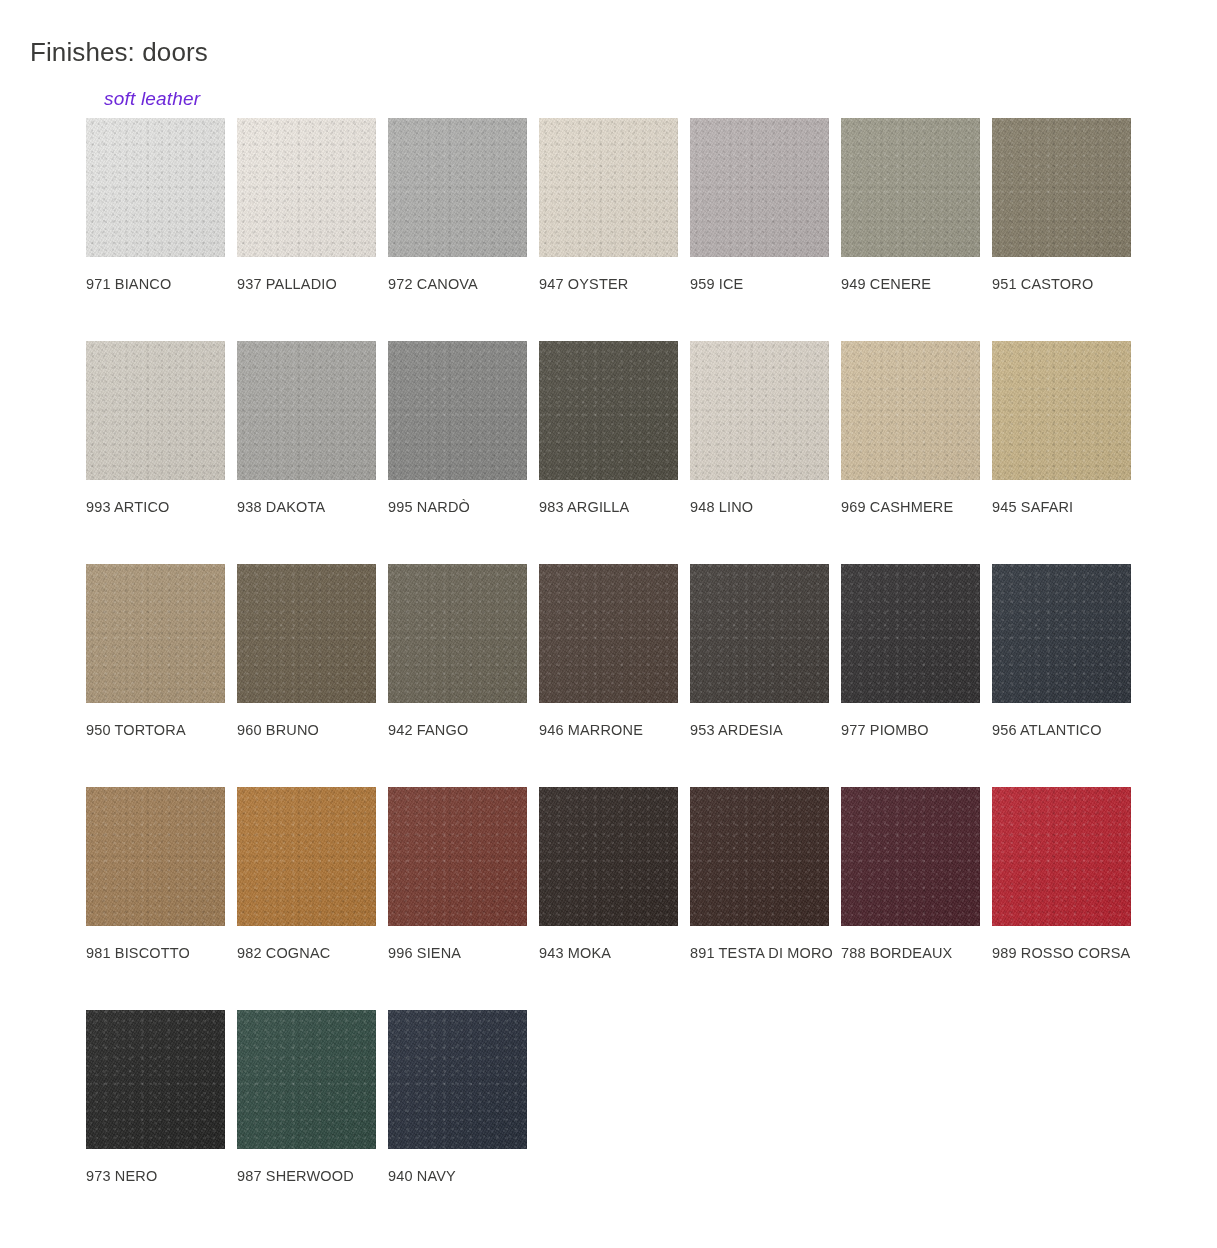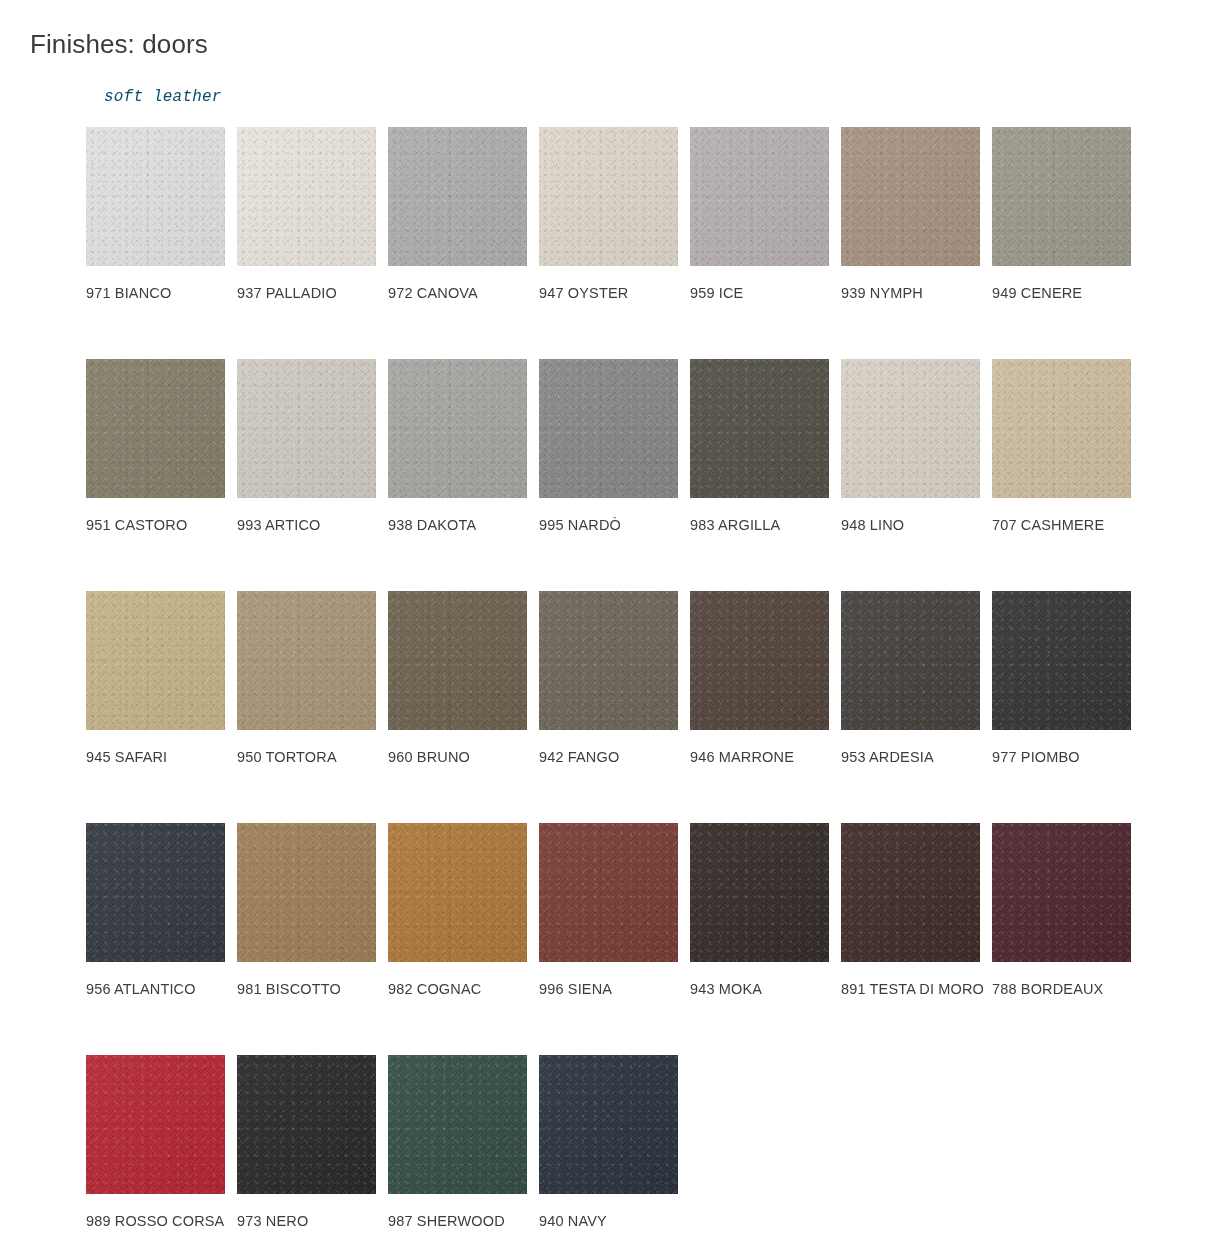--- a/index.html
+++ b/index.html
@@ -12,55 +12,53 @@
     height: 1248px;
     font-family: "Liberation Sans", sans-serif;
     color: #3a3a38;
     overflow: hidden;
     position: relative;
   }
 
   .page-title {
     position: absolute;
     left: 30px;
-    top: 12px;
+    top: 20px;
     font-size: 26px;
     font-weight: 400;
     color: #3b3b39;
     letter-spacing: 0.1px;
     line-height: 1.2;
   }
 
   .category-title {
     position: absolute;
     left: 104px;
     top: 88px;
-    font-size: 16px;
+    font-size: 19px;
     font-style: italic;
     font-weight: 400;
-    color: #0c4a6e;
+    color: #6d28d9;
     letter-spacing: 0.2px;
-    font-family: Liberation Mono, monospace;
   }
 
   .swatch-grid {
     position: absolute;
     left: 86px;
     top: 118px;
     width: 1070px;
     display: grid;
     grid-template-columns: repeat(7, 139px);
     column-gap: 12px;
     row-gap: 0;
   }
 
   .swatch-cell {
     width: 146px;
     margin-bottom: 46px;
-    margin-top: 9px;
   }
 
   .swatch-chip {
     width: 139px;
     height: 139px;
     position: relative;
     overflow: hidden;
     background-repeat: repeat;
   }
 
@@ -124,24 +122,20 @@
     </div>
     <div class="swatch-cell">
       <div class="swatch-chip" style="background-color: rgb(227, 219, 205);"></div>
       <div class="swatch-label">947 OYSTER</div>
     </div>
     <div class="swatch-cell">
       <div class="swatch-chip" style="background-color: rgb(185, 178, 178);"></div>
       <div class="swatch-label">959 ICE</div>
     </div>
     <div class="swatch-cell">
-      <div class="swatch-chip" style="background-color: rgb(169, 147, 127);"></div>
-      <div class="swatch-label">939 NYMPH</div>
-    </div>
-    <div class="swatch-cell">
       <div class="swatch-chip" style="background-color: rgb(156, 154, 137);"></div>
       <div class="swatch-label">949 CENERE</div>
     </div>
     <div class="swatch-cell">
       <div class="swatch-chip" style="background-color: rgb(133, 125, 104);"></div>
       <div class="swatch-label">951 CASTORO</div>
     </div>
     <div class="swatch-cell">
       <div class="swatch-chip" style="background-color: rgb(211, 206, 196);"></div>
       <div class="swatch-label">993 ARTICO</div>
@@ -157,21 +151,21 @@
     <div class="swatch-cell">
       <div class="swatch-chip" style="background-color: rgb(80, 77, 66);"></div>
       <div class="swatch-label">983 ARGILLA</div>
     </div>
     <div class="swatch-cell">
       <div class="swatch-chip" style="background-color: rgb(220, 213, 202);"></div>
       <div class="swatch-label">948 LINO</div>
     </div>
     <div class="swatch-cell">
       <div class="swatch-chip" style="background-color: rgb(210, 192, 160);"></div>
-      <div class="swatch-label">707 CASHMERE</div>
+      <div class="swatch-label">969 CASHMERE</div>
     </div>
     <div class="swatch-cell">
       <div class="swatch-chip" style="background-color: rgb(201, 181, 136);"></div>
       <div class="swatch-label">945 SAFARI</div>
     </div>
     <div class="swatch-cell">
       <div class="swatch-chip" style="background-color: rgb(171, 150, 119);"></div>
       <div class="swatch-label">950 TORTORA</div>
     </div>
     <div class="swatch-cell">

